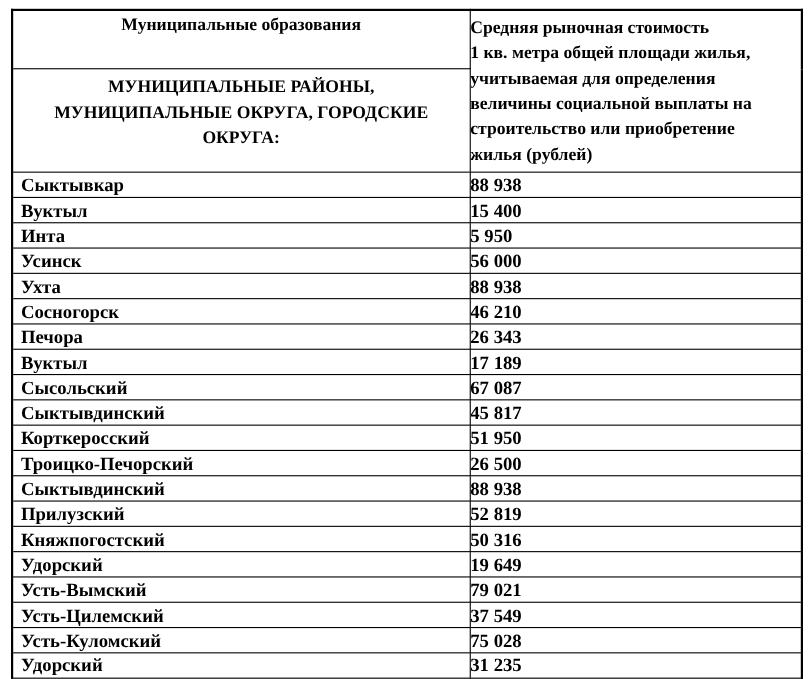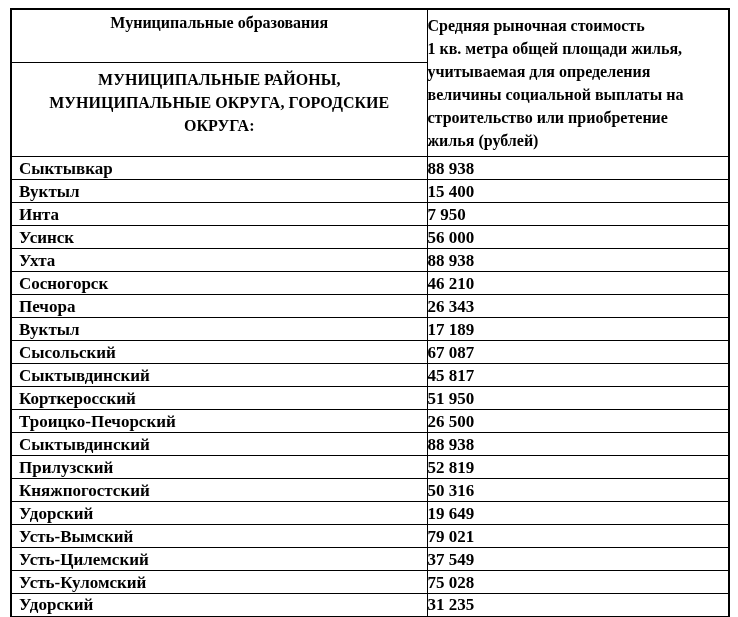--- a/index.html
+++ b/index.html
@@ -104,21 +104,21 @@
       <tr class="data-row">
         <td class="name-cell">Сыктывкар</td>
         <td class="value-cell">88 938</td>
       </tr>
       <tr class="data-row">
         <td class="name-cell">Вуктыл</td>
         <td class="value-cell">15 400</td>
       </tr>
       <tr class="data-row">
         <td class="name-cell">Инта</td>
-        <td class="value-cell">7 950</td>
+        <td class="value-cell">5 950</td>
       </tr>
       <tr class="data-row">
         <td class="name-cell">Усинск</td>
         <td class="value-cell">56 000</td>
       </tr>
       <tr class="data-row">
         <td class="name-cell">Ухта</td>
         <td class="value-cell">88 938</td>
       </tr>
       <tr class="data-row">

